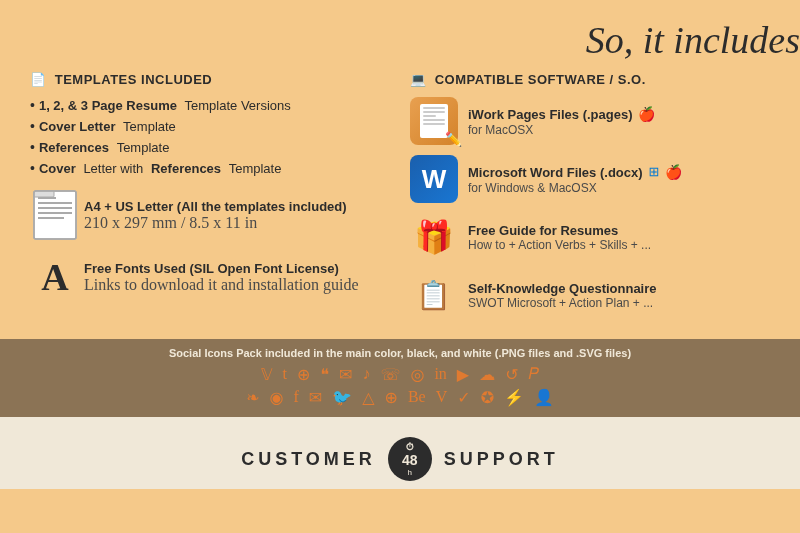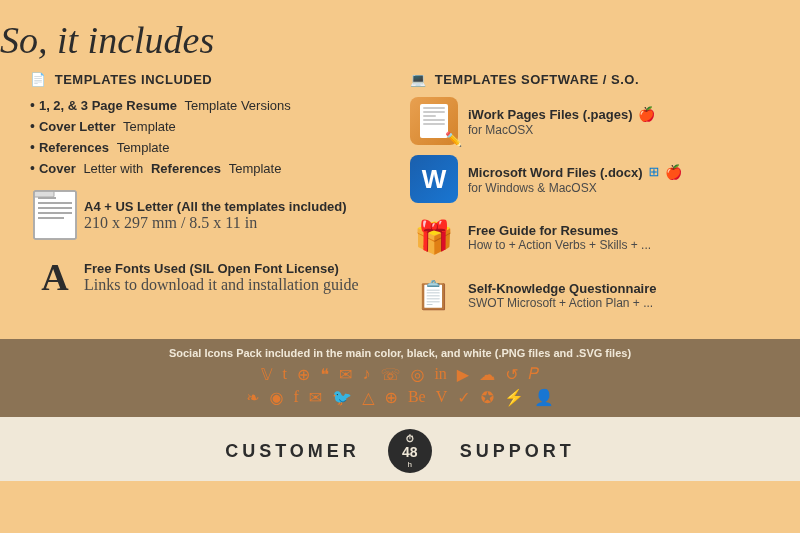--- a/index.html
+++ b/index.html
@@ -7,21 +7,21 @@
       width: 800px;
       height: 533px;
       background-color: #F5C98A;
       font-family: Georgia, serif;
       overflow: hidden;
       position: relative;
     }
 
     
     .title-section {
-      text-align: left;
+      text-align: right;
       padding: 18px 0 10px;
     }
     .title-text {
       font-family: 'Brush Script MT', cursive;
       font-size: 38px;
       color: #2c2c2c;
       font-style: italic;
     }
 
     
@@ -170,26 +170,26 @@
     }
     .social-icon {
       color: #E07A30;
       font-size: 16px;
       cursor: pointer;
     }
 
     
     .support-section {
       background-color: #f0e8d8;
-      padding: 12px 0 8px;
+      padding: 20px 0 8px;
       text-align: center;
       display: flex;
       align-items: center;
       justify-content: center;
-      gap: 28px;
+      gap: 12px;
     }
     .support-text {
       font-family: Arial, sans-serif;
       font-size: 18px;
       font-weight: bold;
       letter-spacing: 4px;
       color: #2c2c2c;
       text-transform: uppercase;
     }
     .support-badge {
@@ -325,21 +325,21 @@
         <div class="subtitle">Links to download it and installation guide</div>
       </div>
     </div>
 
   </div>
 
   <div class="right-col">
 
     <div class="section-header">
       <span>💻</span>
-      <span>TEMPLATES SOFTWARE / S.O.</span>
+      <span>COMPATIBLE SOFTWARE / S.O.</span>
     </div>
 
     <div class="software-item">
       <div class="pages-icon-inner">
         <div class="pages-doc">
           <div class="pages-doc-line"></div>
           <div class="pages-doc-line"></div>
           <div class="pages-doc-line short"></div>
           <div class="pages-doc-line"></div>
           <div class="pages-doc-line"></div>

